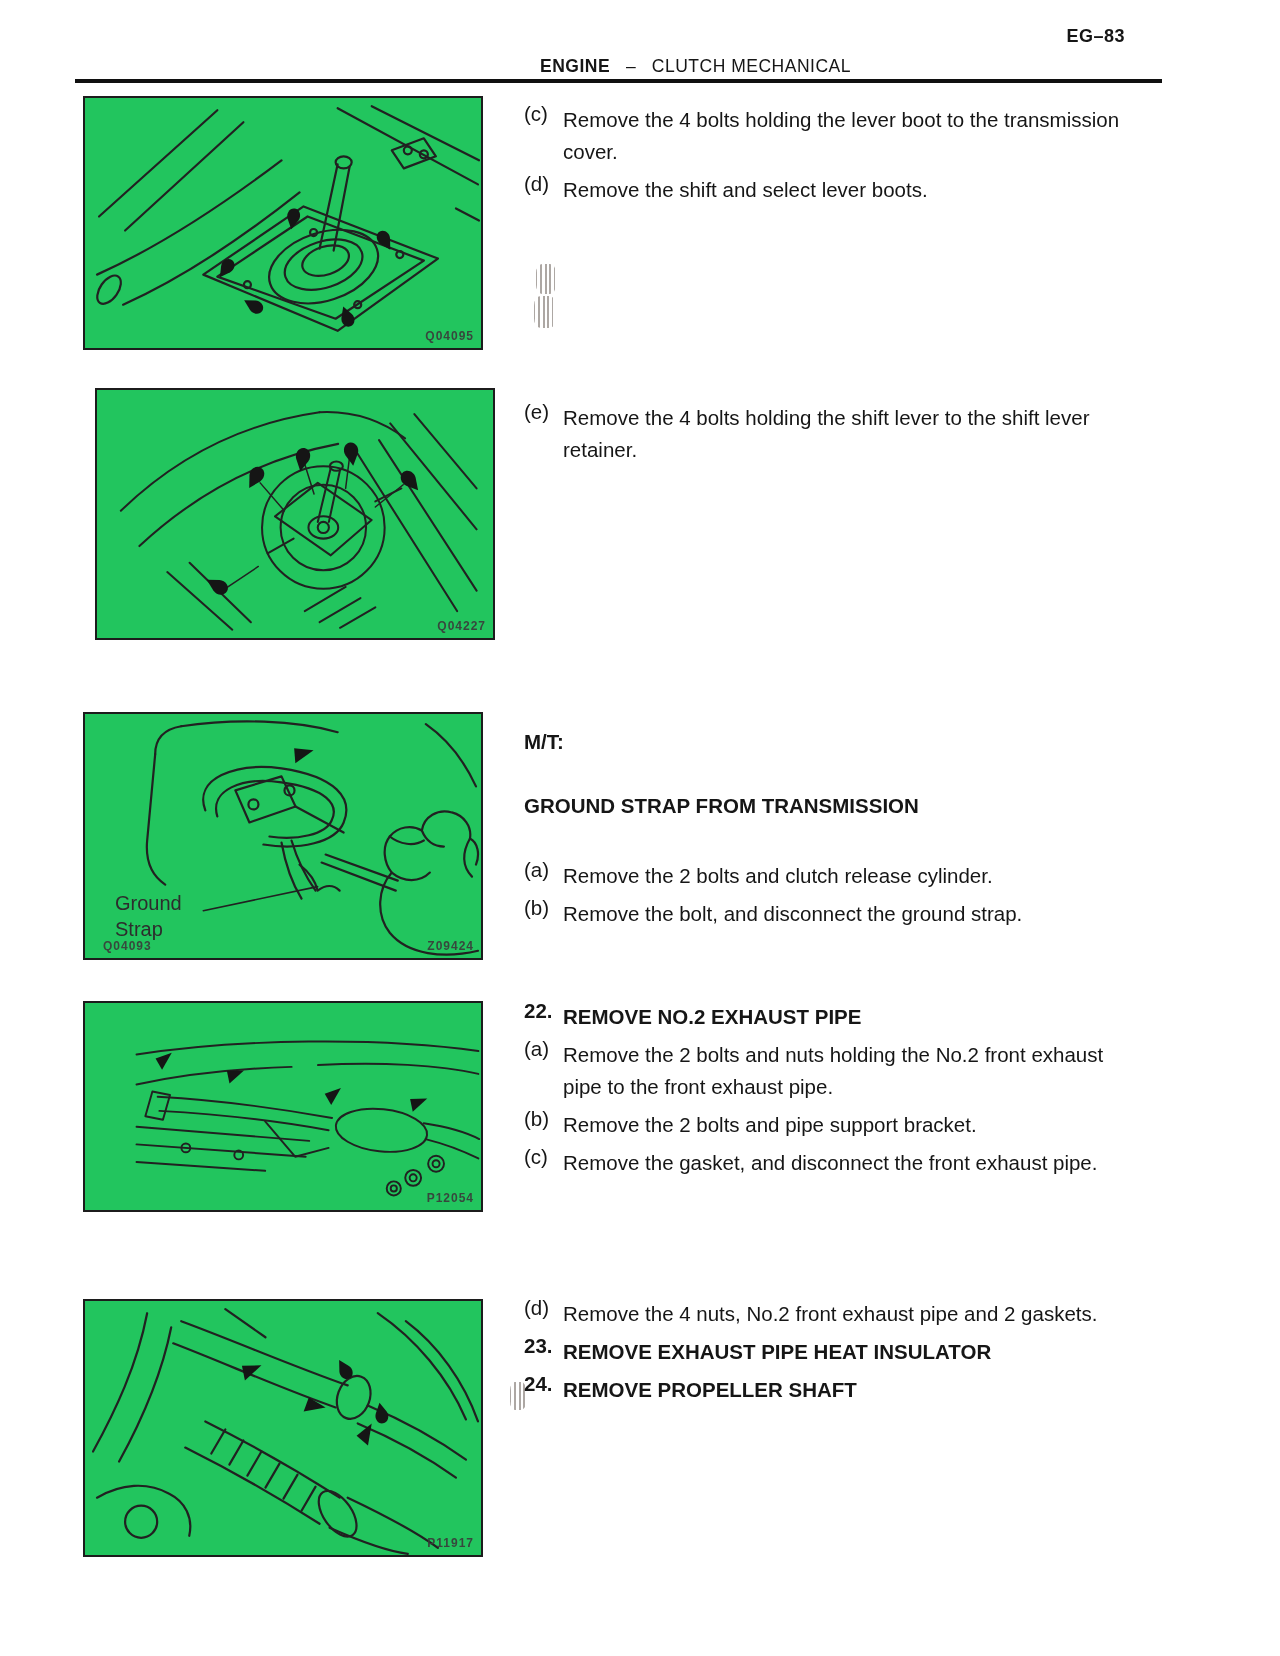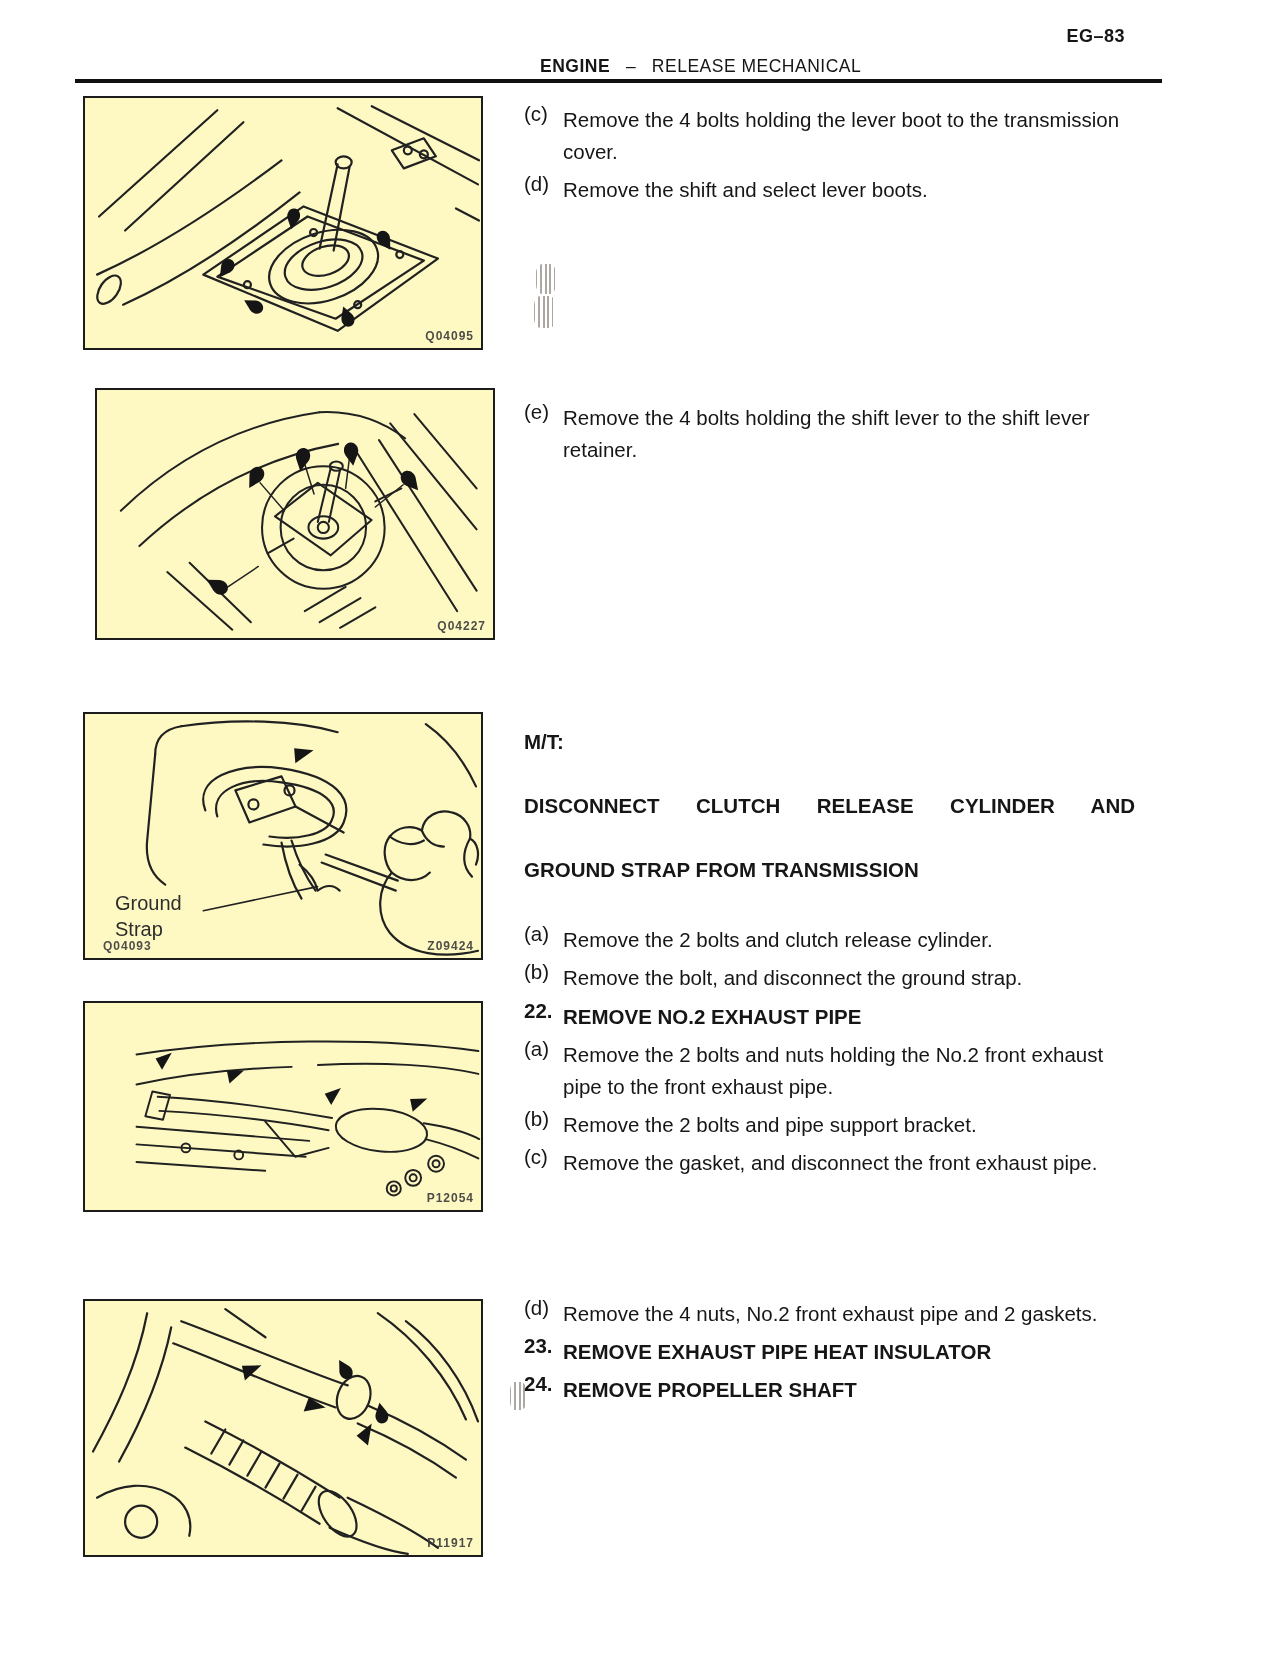--- a/index.html
+++ b/index.html
@@ -8,21 +8,21 @@
 
   
   .pageno{position:absolute;top:26px;right:155px;font-size:18px;font-weight:700;letter-spacing:.5px;}
   .running-head{position:absolute;top:56px;left:540px;font-size:17.5px;white-space:nowrap;}
   .rh-section{font-weight:700;letter-spacing:.5px;}
   .rh-dash{margin:0 16px;}
   .rh-subsection{letter-spacing:.5px;}
   .rule{position:absolute;top:79px;left:75px;right:118px;height:3.5px;background:#101010;}
 
   
-  .figbox{position:absolute;left:83px;width:400px;border:2.5px solid #1c1c1c;background:#fef9c3;box-sizing:border-box;}
+  .figbox{position:absolute;left:83px;width:400px;border:2.5px solid #1c1c1c;background:#22c55e;box-sizing:border-box;}
   .figbox svg{display:block;width:100%;height:100%;}
   .figcode{position:absolute;right:7px;bottom:5px;font-size:12px;font-weight:700;color:#3a3a3a;
            letter-spacing:1px;opacity:.9;}
   .figcode.left{right:auto;left:18px;}
   .callout{position:absolute;left:30px;top:176px;font-size:20px;line-height:26px;color:#2d2d2d;
            white-space:pre-line;}
 
   
   .steps{position:absolute;left:524px;width:611px;font-size:20.5px;line-height:32px;}
   .step{display:flex;}
@@ -40,21 +40,21 @@
   .thin{stroke:#212121;stroke-width:1.6;fill:none;stroke-linecap:round;}
   .dark{fill:#151515;stroke:none;}
 </style>
 </head>
 <body>
 
 <div class="page">
 
   <div class="pageno">EG–83</div>
   <div class="running-head">
-    <span class="rh-section">ENGINE</span><span class="rh-dash">–</span><span class="rh-subsection">RELEASE MECHANICAL</span>
+    <span class="rh-section">ENGINE</span><span class="rh-dash">–</span><span class="rh-subsection">CLUTCH MECHANICAL</span>
   </div>
   <div class="rule"></div>
 
   <figure class="figbox" style="top:96px;height:254px;margin:0;">
     <svg viewBox="0 0 395 249">
       <g class="ln">
         <path d="M14,118 L132,12"></path>
         <path d="M40,132 L158,24"></path>
         <path d="M12,176 C70,150 130,112 196,62"></path>
         <path d="M38,206 C96,180 156,140 214,94"></path>
@@ -262,21 +262,20 @@
       <span class="lbl">(e)</span>
       <span class="txt">Remove the 4 bolts holding the shift lever to the shift lever
 retainer.</span>
     </div>
   </section>
 
   <section class="steps" style="top:688px;">
     <div class="step b">
       <div class="txt">
         <div>M/T:</div>
-        <div class="jline">DISCONNECT CLUTCH RELEASE CYLINDER AND</div>
         <div>GROUND STRAP FROM TRANSMISSION</div>
       </div>
     </div>
     <div class="step">
       <span class="lbl">(a)</span>
       <span class="txt">Remove the 2 bolts and clutch release cylinder.</span>
     </div>
     <div class="step">
       <span class="lbl">(b)</span>
       <span class="txt">Remove the bolt, and disconnect the ground strap.</span>

